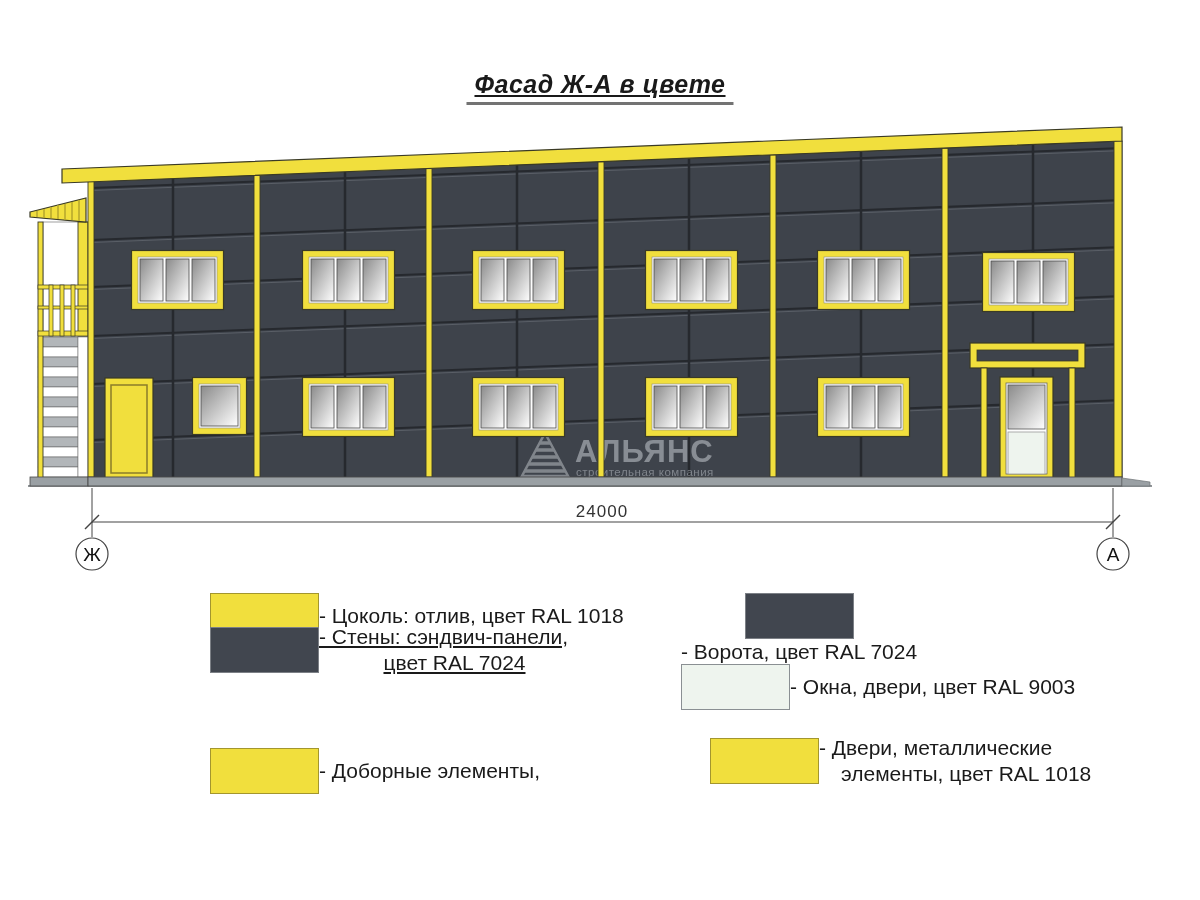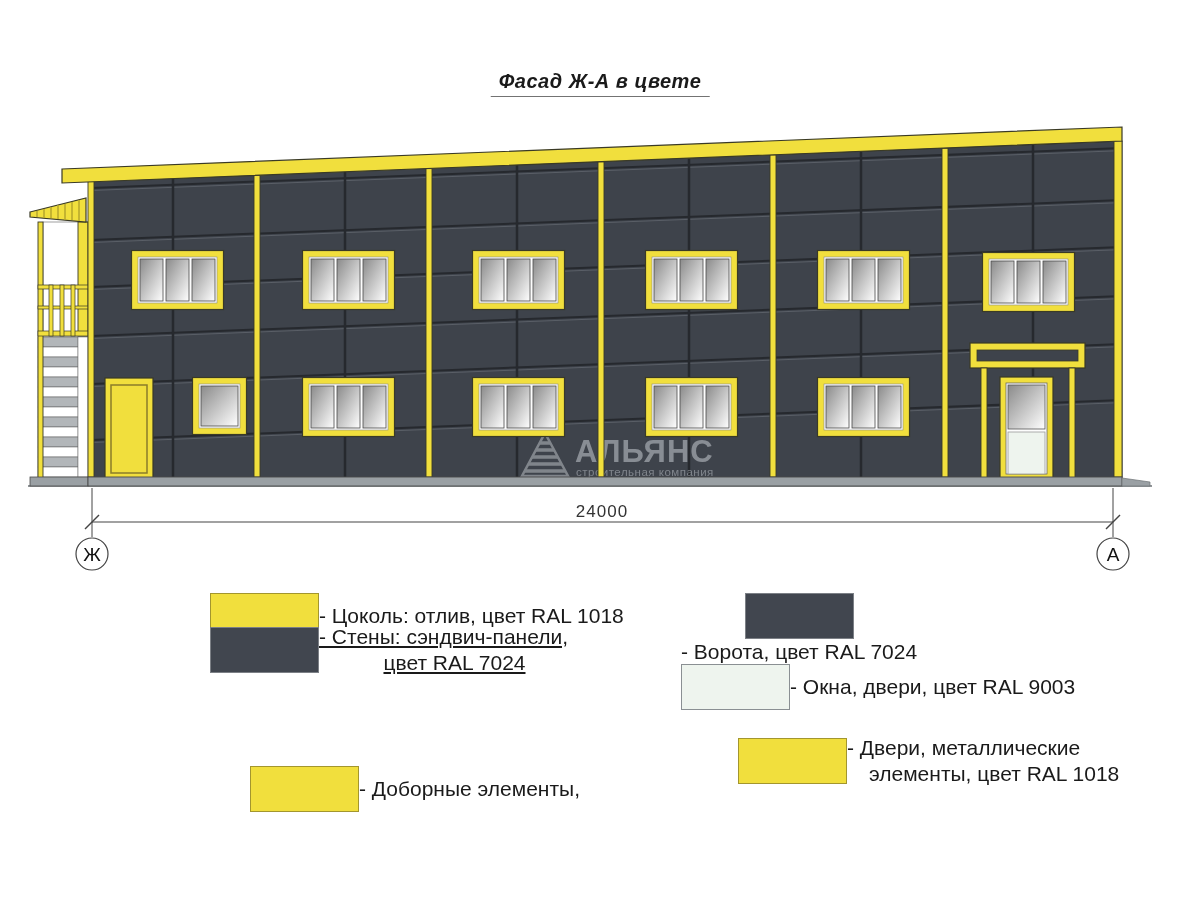--- a/index.html
+++ b/index.html
@@ -1,20 +1,20 @@
 <!DOCTYPE html>
 <html><head>
 <meta charset="utf-8">
 <style>
   html,body{margin:0;padding:0;background:#ffffff;}
   #canvas{position:relative;width:1200px;height:900px;background:#ffffff;overflow:hidden;
           font-family:"Liberation Sans",sans-serif;color:#1a1a1a;}
   .title{position:absolute;top:70px;left:50%;transform:translateX(-50%);
-         font-size:20px;font-style:italic;font-weight:bold;letter-spacing:.5px;
-         border-bottom:1px solid #737373;padding:0 8px 3px 8px;white-space:nowrap;}
+         font-size:25px;font-style:italic;font-weight:bold;letter-spacing:.5px;
+         border-bottom:3px solid #737373;padding:0 8px 3px 8px;white-space:nowrap;text-decoration:underline;}
   svg text{font-family:"Liberation Sans",sans-serif;}
   .legend-row{position:absolute;display:flex;align-items:center;}
   .swatch{width:107px;height:44px;flex:0 0 auto;}
   .sw-yellow{border:1px solid #a3962e;}
   .sw-dark{border:1px solid #7c8086;}
   .sw-white{border:1px solid #8a8f93;}
   .legend-text{font-size:21px;line-height:26px;white-space:nowrap;}
   .indent{padding-left:22px;text-align:center;}
 </style>
 </head>
@@ -211,39 +211,39 @@
           <div>- Цоколь: отлив, цвет RAL 1018</div>
         </div>
     </div>
     <div class="legend-row" style="left:210px;top:624px;text-decoration:underline;">
       <div class="swatch sw-dark" style="background: rgb(65, 70, 79);"></div>
       <div class="legend-text">
         <div>- Стены: сэндвич-панели,</div>
         <div class="indent">цвет RAL 7024</div>
       </div>
     </div>
-    <div class="legend-row" style="left:210px;top:766px;margin-left:40px;">
+    <div class="legend-row" style="left:210px;top:748px;">
       <div class="swatch sw-yellow" style="background: rgb(241, 223, 61);"></div>
       <div class="legend-text">
         <div>- Доборные элементы,</div>
       </div>
     </div>
     <div class="legend-row" style="left:681px;top:593px;flex-direction:column;">
       <div class="swatch sw-dark" style="background: rgb(65, 70, 79);"></div>
       <div class="legend-text">
           <div>- Ворота, цвет RAL 7024</div>
         </div>
     </div>
     <div class="legend-row" style="left:681px;top:664px;">
       <div class="swatch sw-white" style="background: rgb(238, 244, 238);"></div>
       <div class="legend-text">
           <div>- Окна, двери, цвет RAL 9003</div>
         </div>
     </div>
-    <div class="legend-row" style="left:706px;top:735px;padding-left:32px;">
+    <div class="legend-row" style="left:678px;top:735px;padding-left:32px;">
       <div class="swatch sw-yellow" style="background: rgb(241, 223, 61);"></div>
       <div class="legend-text">
         <div>- Двери, металлические</div>
         <div class="indent">элементы, цвет RAL 1018</div>
       </div>
     </div>
   </div>
 
 </div>
 

